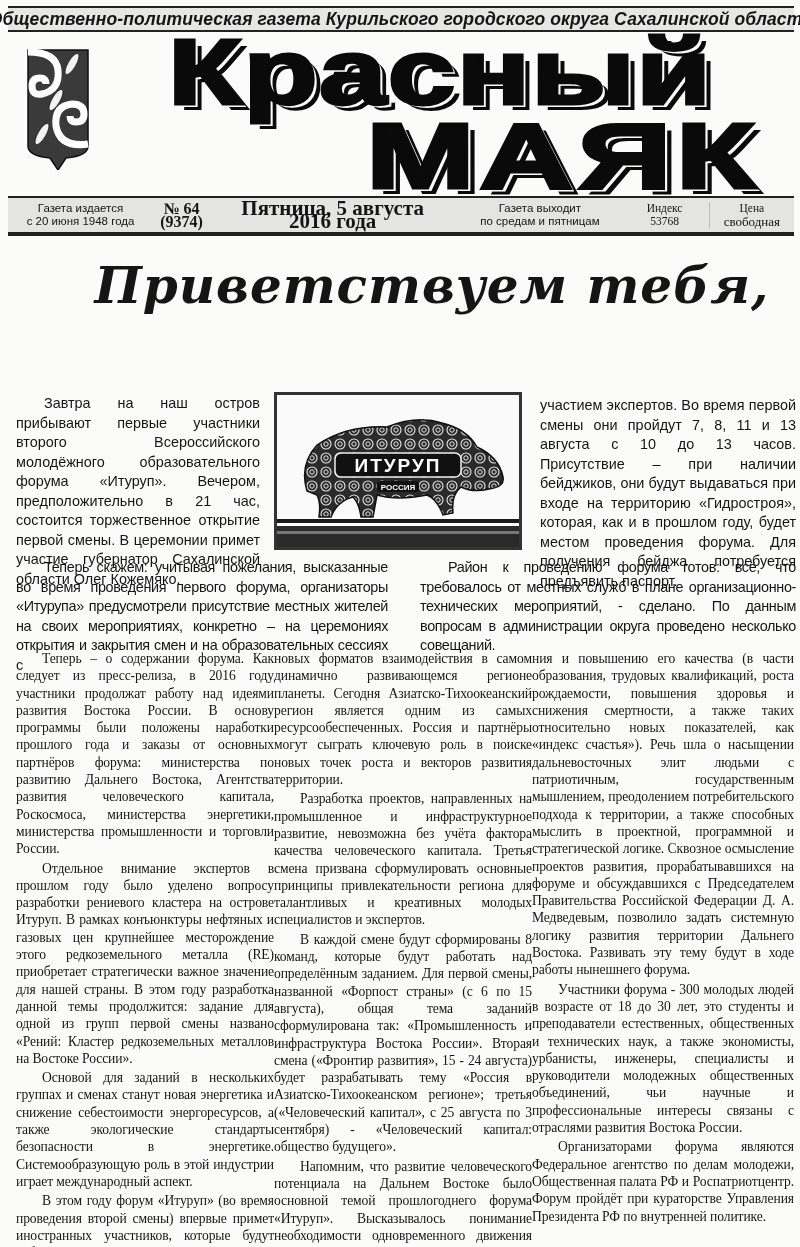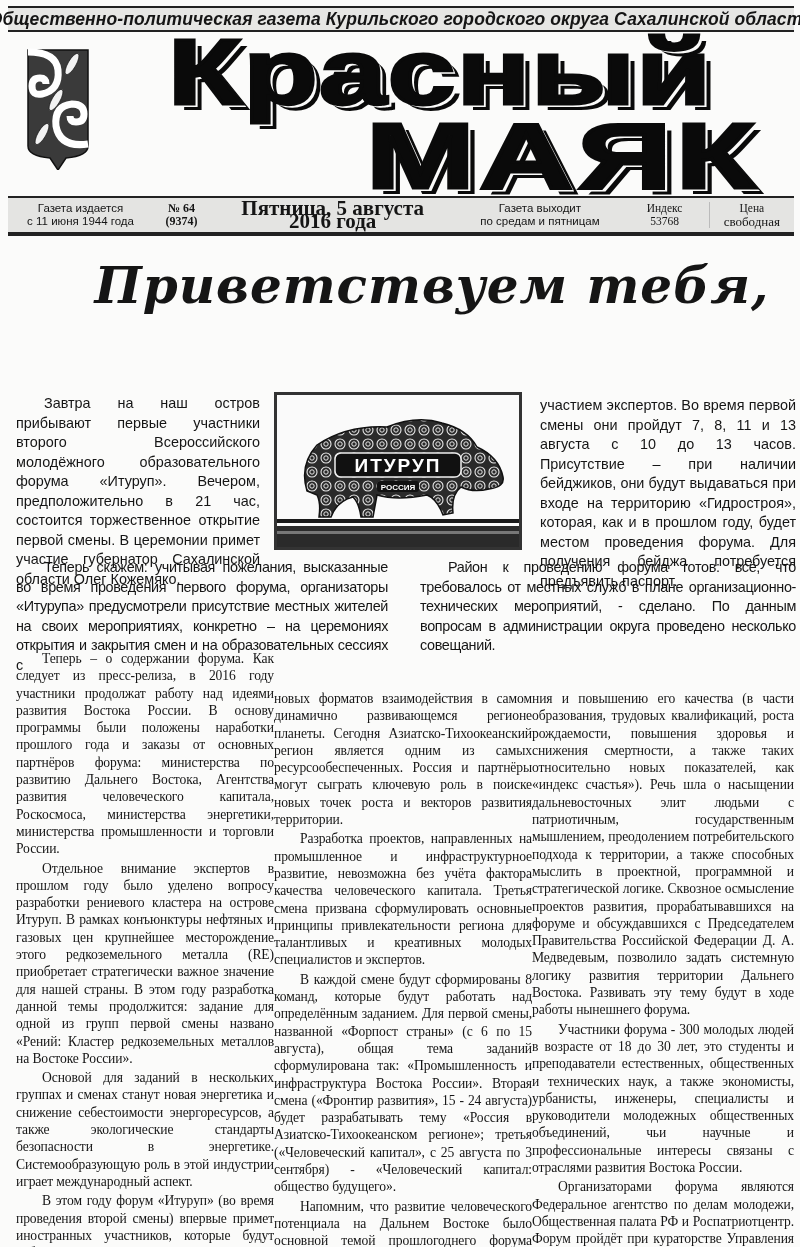--- a/index.html
+++ b/index.html
@@ -38,21 +38,21 @@
   
   .info-bar {
     position: absolute; left: 8px; top: 196px; width: 786px; height: 40px;
     border-top: 2px solid #222; border-bottom: 4px solid #222;
     background: #e4e4e2;
     display: flex; align-items: center;
     font-family: "Liberation Sans", sans-serif; font-size: 11.5px; line-height: 13px;
   }
   .info-cell { text-align: center; margin-left: 10px; }
   .info-since { width: 132px; }
-  .info-issue { width: 60px; font-family: "Liberation Serif", serif; font-weight: bold; font-size: 12px; }
+  .info-issue { width: 60px; font-family: "Liberation Serif", serif; font-weight: bold; font-size: 16px; }
   .info-date { width: 238px; font-family: "Liberation Serif", serif; font-weight: bold; font-size: 21px; text-align: center; }
   .info-sched { width: 170px; margin-left: 14px; }
   .info-index { width: 72px; font-family: "Liberation Serif", serif; }
   .info-price { width: 90px; font-family: "Liberation Serif", serif; border-left: 1px solid #bbb; }
   .info-price .l2 { font-size: 13px; }
 
   
   .headline {
     position: absolute; left: 0; top: 258px; width: 800px; text-align: center;
     font-family: "DejaVu Serif", serif; font-weight: bold; font-style: italic;
@@ -76,21 +76,21 @@
     border: 3px solid #333; background: #3b82f6; overflow: hidden;
   }
   .photo svg { display: block; }
 
   
   .col {
     position: absolute; top: 650px; width: 258px; font-family: "Liberation Serif", serif;
     font-size: 13.6px; line-height: 17.3px; text-align: justify; letter-spacing: -0.1px;
   }
   .col p { text-indent: 26px; margin-bottom: 2px; }
-  .col p.cont { text-indent: 0; margin-top: 40px; }
+  .col p.cont { text-indent: 0; }
   .col-1 { left: 16px; }
   .col-2 { left: 274px; }
   .col-3 { left: 532px; width: 262px; }
 </style>
 </head>
 <body>
 
 <div class="tagline-bar">
   <span class="tagline">Общественно-политическая  газета Курильского  городского округа Сахалинской области</span>
 </div>
@@ -111,21 +111,21 @@
 </div>
 
 <div class="masthead-title">
   <div class="mast-word w1">Красный</div>
   <div class="mast-word w2">МАЯК</div>
 </div>
 
 <div class="info-bar">
   <div class="info-cell info-since">
     <div>Газета издается</div>
-    <div>с 11 июня 1944 года</div>
+    <div>с 20 июня 1948 года</div>
   </div>
   <div class="info-cell info-issue">
     <div>№ 64</div>
     <div>(9374)</div>
   </div>
   <div class="info-cell info-date">Пятница, 5 августа 2016 года</div>
   <div class="info-cell info-sched">
     <div>Газета  выходит</div>
     <div>по средам  и  пятницам</div>
   </div>

